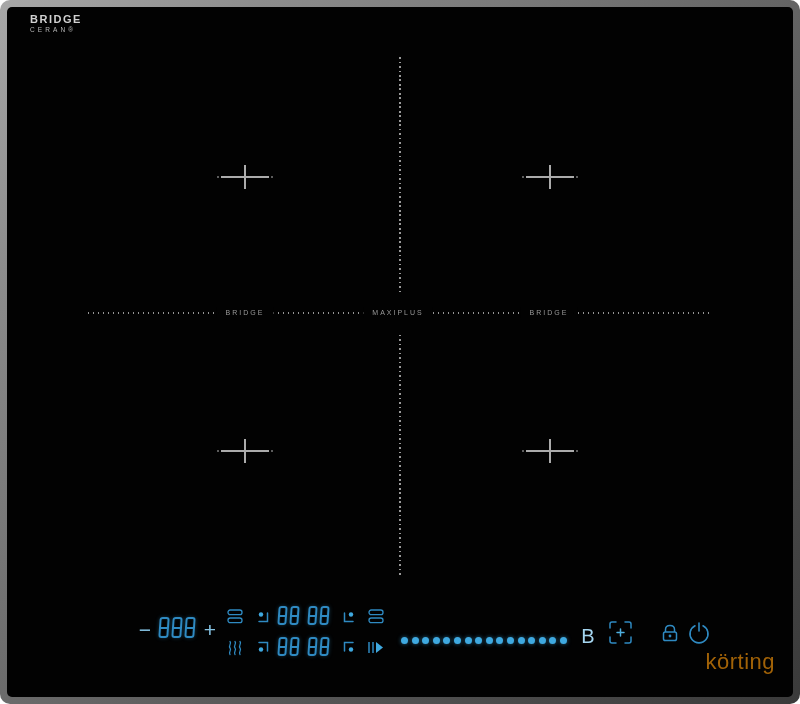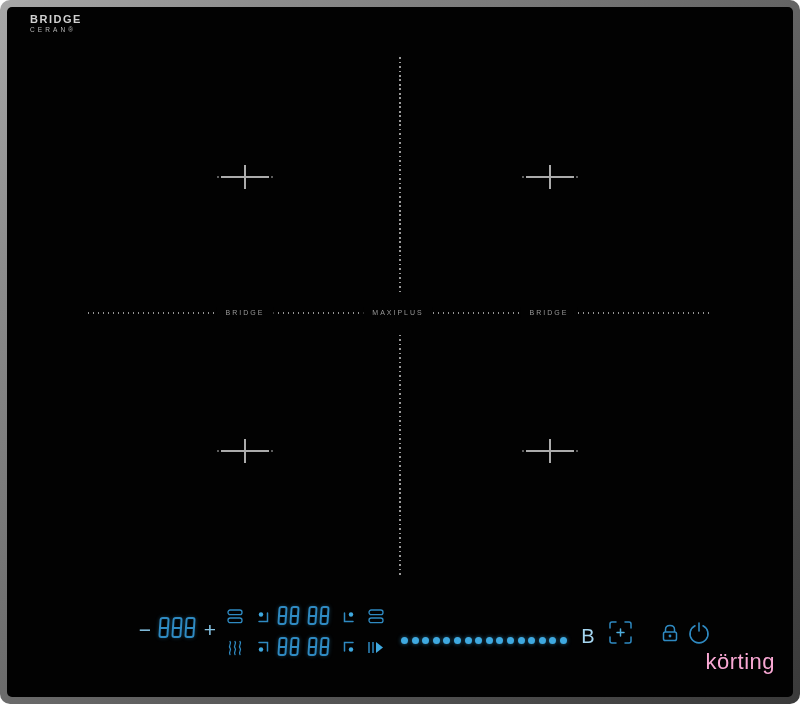--- a/index.html
+++ b/index.html
@@ -45,21 +45,21 @@
   .timer .seg{width:10px;height:21px;}
   .iconbox{position:absolute;display:flex;align-items:center;justify-content:center;}
   .iconbox svg{display:block;}
   .slider{position:absolute;left:394px;top:626px;width:166px;height:14px;
     display:flex;align-items:center;justify-content:space-between;}
   .dot{width:7px;height:7px;border-radius:50%;background:#3fa9e0;
     box-shadow:0 0 4px rgba(63,169,224,.6);}
   .boost{position:absolute;left:568px;top:615px;width:26px;height:28px;
     font-size:20px;line-height:28px;text-align:center;color:#a5d6f0;}
   .korting{position:absolute;right:18px;bottom:22px;font-size:22px;
-    color:#f9a8d4;letter-spacing:0.5px;}
+    color:#a16207;letter-spacing:0.5px;}
 </style>
 </head>
 <body>
 
 <div class="hob">
   <div class="glass">
 
     <div class="schott">
       <div class="l1">BRIDGE</div>
       <div class="l2">CERAN®</div>

